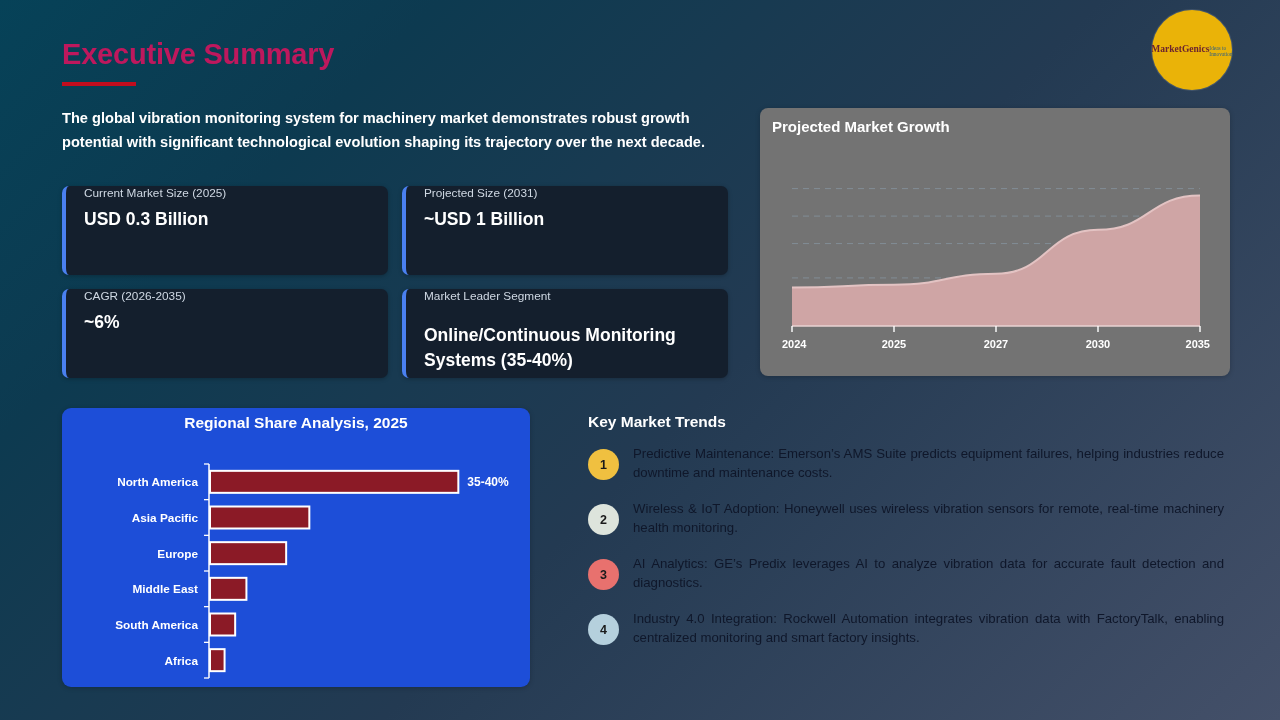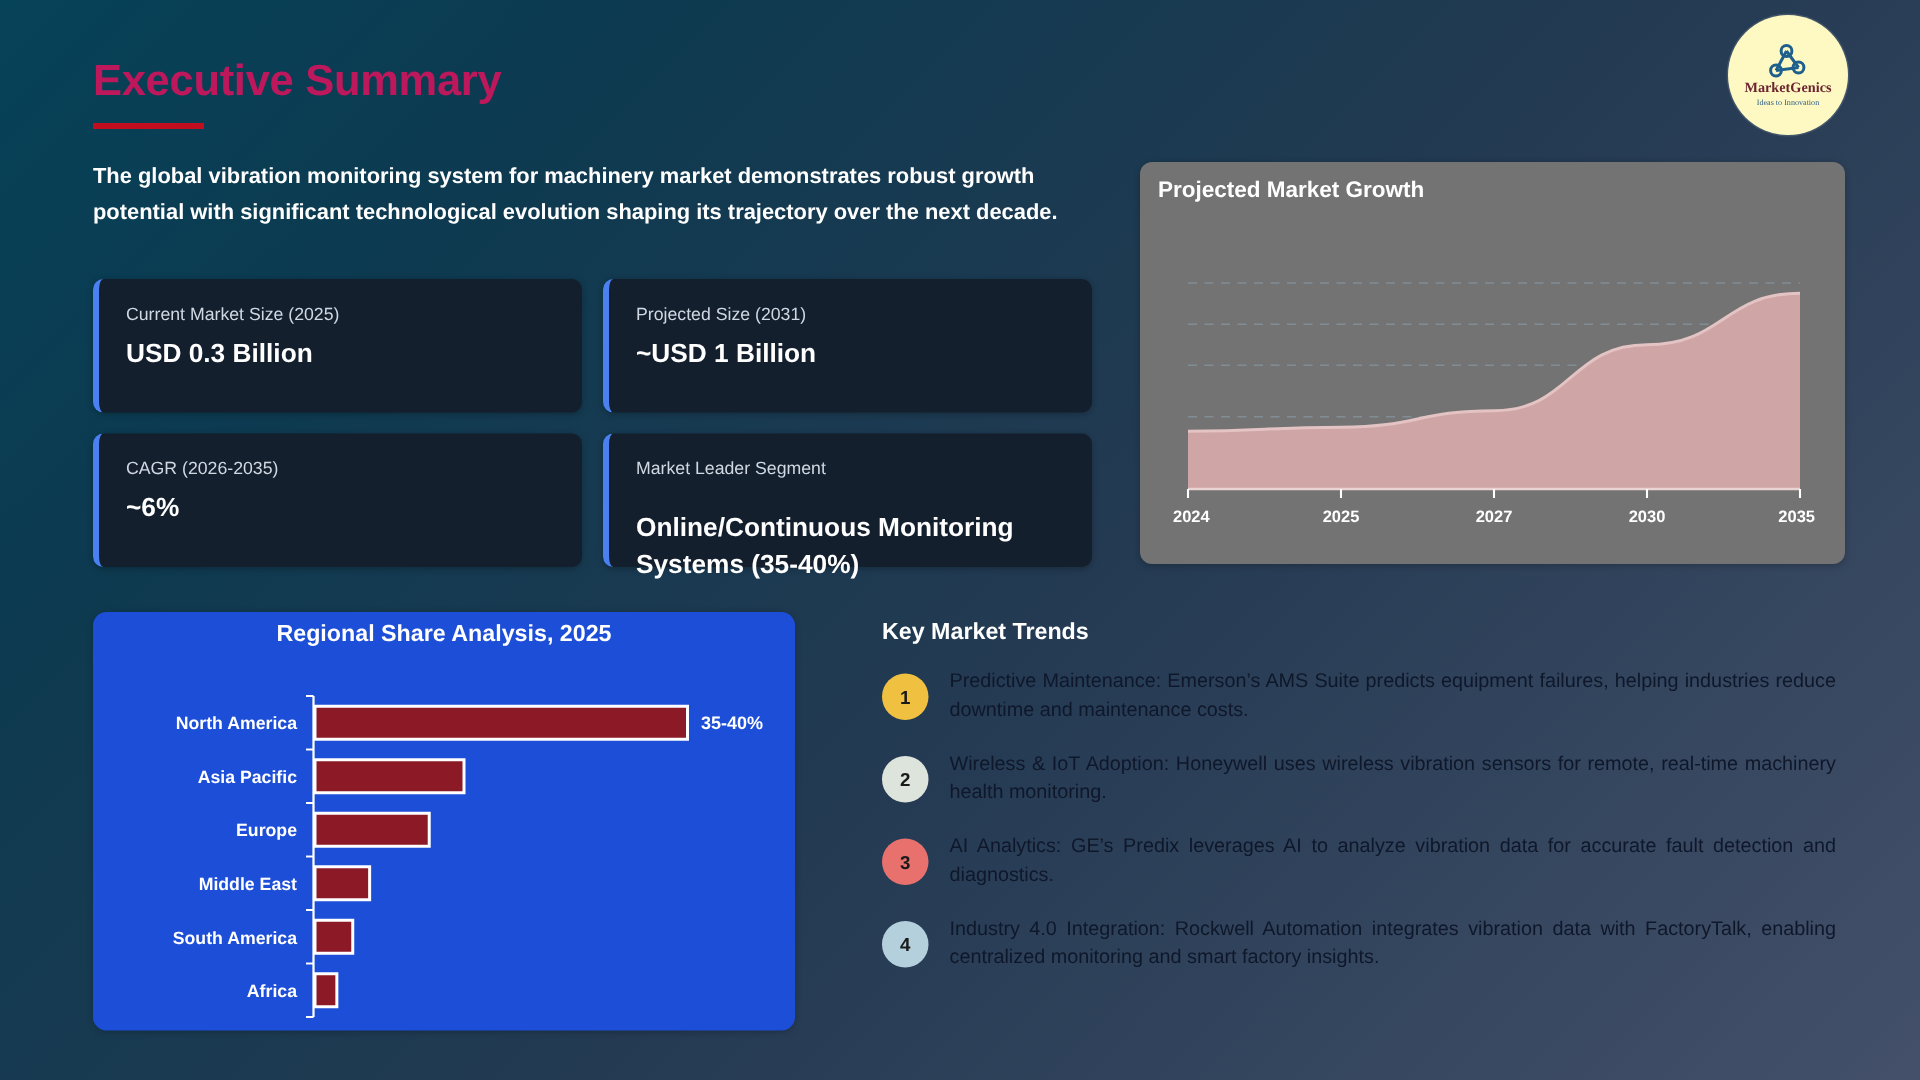--- a/index.html
+++ b/index.html
@@ -19,22 +19,22 @@
     font-size: 29px; font-weight: bold; color: #be185d;
     letter-spacing: -0.2px;
   }
   .title-rule {
     position: absolute; left: 62px; top: 82px;
     width: 74px; height: 4px; background: #c20d1e;
   }
   .logo-badge {
     position: absolute; left: 1152px; top: 10px;
     width: 80px; height: 80px; border-radius: 50%;
-    background: #fef9c3;
-    display: flex; flex-direction: column;
+    background: #eab308;
+    display: flex; 
     align-items: center; justify-content: center;
     box-shadow: 0 0 0 1px rgba(255,255,255,0.12);
   }
   .logo-mark { margin-bottom: 1px; }
   .logo-name {
     font-size: 9.5px; font-weight: bold; color: #6b2430;
     font-family: "Liberation Serif", serif;
     line-height: 1;
   }
   .logo-tag {
@@ -48,21 +48,21 @@
     font-size: 14.6px; font-weight: bold; color: #ffffff;
     line-height: 24px;
   }
 
   
   .stat-card {
     position: absolute;
     background: #141f2d;
     border-left: 4px solid #4a80f0;
     border-radius: 7px;
-    padding: 16px 18px;
+    padding: 0 18px;
     box-shadow: 0 1px 4px rgba(0,0,0,0.25);
   }
   .stat-label {
     font-size: 11.8px; color: #cfd8e3; font-weight: normal;
     margin-bottom: 7px; line-height: 14px;
   }
   .stat-value {
     font-size: 17.5px; color: #ffffff; font-weight: bold;
     line-height: 25px;
   }

